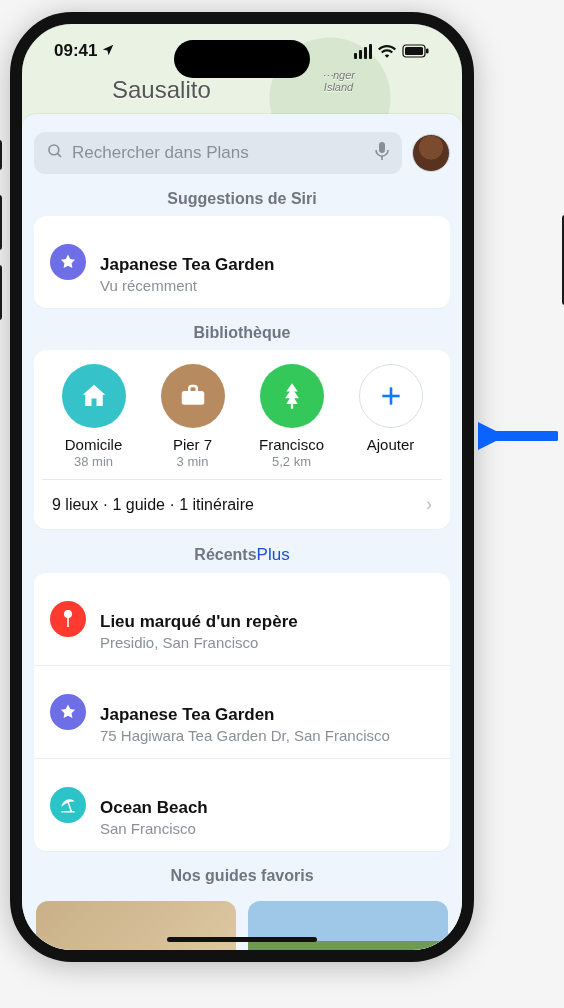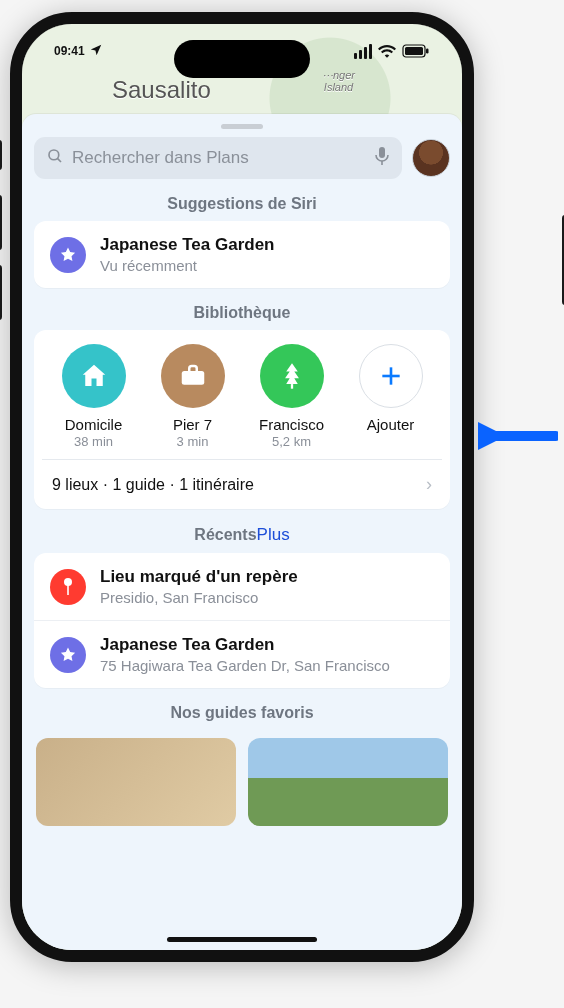--- a/index.html
+++ b/index.html
@@ -38,21 +38,21 @@
     }
     .map-label {
       position:absolute; color:#555; text-shadow:0 1px 0 #fff;
       font-weight:400;
     }
     .sausalito { top:52px; left:90px; font-size:24px; }
     .island { top:46px; left:300px; font-size:11px; font-style:italic; line-height:1.05; text-align:center; color:#777; }
     .status-bar {
       position: absolute; top: 0; left: 0; right: 0; height: 48px;
       display: flex; align-items: center; justify-content: space-between;
-      padding: 6px 32px 0 32px; font-weight:600; font-size:12px; color:#111;
+      padding: 6px 32px 0 32px; font-weight:600; font-size:17px; color:#111;
       z-index:50;
       text-align:right;
     }
     .status-left { display:flex; align-items:center; gap:4px; }
     .status-right { display:flex; align-items:center; gap:6px; }
     .loc-arrow { font-size:13px; }
     .sig-bars { display:flex; gap:2px; align-items:flex-end; }
     .sig-bars span { width:3px; background:#111; border-radius:1px; }
     .sig-bars span:nth-child(1){height:6px;} .sig-bars span:nth-child(2){height:9px;}
     .sig-bars span:nth-child(3){height:12px;} .sig-bars span:nth-child(4){height:15px;}
@@ -92,21 +92,21 @@
       box-shadow: 0 1px 0 rgba(0,0,0,.03);
     }
     .siri-card { display:flex; align-items:center; gap:14px; padding:14px 16px; }
     .badge {
       width:36px; height:36px; border-radius:50%;
       display:flex; align-items:center; justify-content:center; flex:0 0 36px;
     }
     .purple { background:#6e6fe6; color:#fff; }
     .red { background:#ff3b30; color:#fff; }
     .teal-bg { background:#2cc3c9; color:#fff; }
-    .title-col { display:flex; flex-direction:column; gap:2px; }
+    .title-col { display:flex; flex-direction:column; gap:2px;margin-top:25px; }
     .row-title { font-size:17px; font-weight:600; color:#111; }
     .row-sub { font-size:15px; color:#8a8f98; }
 
     .lib-card { padding: 14px 8px 0 8px; }
     .lib-grid { display:flex; justify-content:space-around; gap:4px; padding:0 4px 10px 4px; }
     .lib-item { display:flex; flex-direction:column; align-items:center; width:88px; }
     .lib-circle {
       width:64px; height:64px; border-radius:50%;
       display:flex; align-items:center; justify-content:center;
       color:#fff; font-size:28px;
@@ -307,20 +307,33 @@
         <div class="badge purple">
           <svg width="18" height="18" viewBox="0 0 24 24" fill="#fff">
               <path d="M12 2l2.9 6 6.6.9-4.8 4.6 1.2 6.5L12 17l-5.9 3 1.2-6.5L2.5 8.9 9.1 8 12 2z"></path>
             </svg>
         </div>
         <div class="title-col">
           <div class="row-title">Japanese Tea Garden</div>
           <div class="row-sub">75 Hagiwara Tea Garden Dr, San Francisco</div>
         </div>
       </div>
+      <div class="recent-row">
+        <div class="badge teal-bg">
+          <svg width="20" height="20" viewBox="0 0 24 24" fill="#fff">
+              <path d="M4 14c1-5 5-9 10-9 3 0 5 1 6 3-4-1-10 1-16 6z"></path>
+              <line x1="12" y1="8" x2="16" y2="20" stroke="#fff" stroke-width="1.8"></line>
+              <path d="M4 20h16" stroke="#fff" stroke-width="1.8"></path>
+            </svg>
+        </div>
+        <div class="title-col">
+          <div class="row-title">Ocean Beach</div>
+          <div class="row-sub">San Francisco</div>
+        </div>
+      </div>
     </div>
 
     <div class="sect-title">
       <span>Nos guides favoris</span>
     </div>
     <div class="guides-row">
       <div class="guide-tile"></div>
       <div class="guide-tile sea"></div>
     </div>
   </div>

